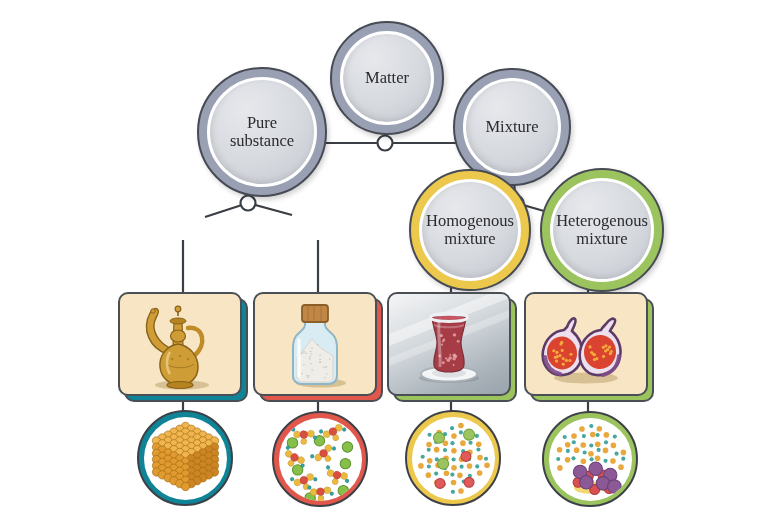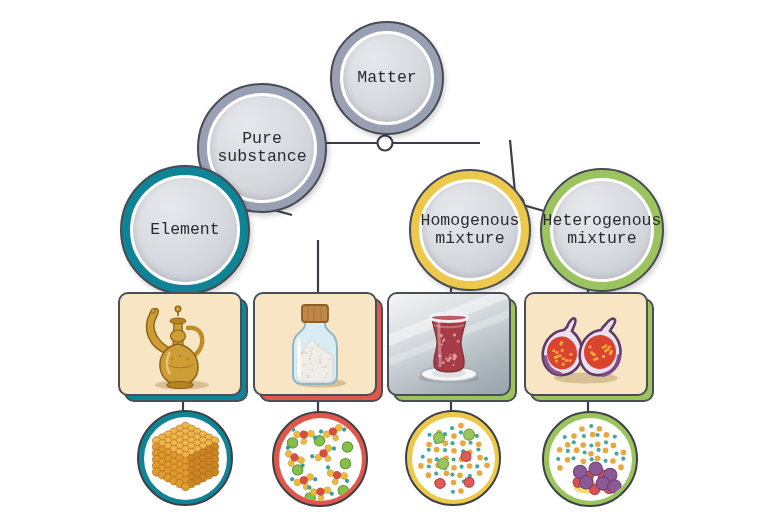--- a/index.html
+++ b/index.html
@@ -1,38 +1,38 @@
 <!DOCTYPE html>
 <html style="--ink: #2b2b2e; --slate: #9aa0b4; --teal: #0f8496; --coral: #e2574b; --gold: #ecc84d; --green: #9cc45e; --cream: #f7e5c3; --line: #3a3f45;"><head>
 <meta charset="utf-8">
 <style>
   html,body{margin:0;padding:0;background:#fff;}
   .stage{
     position:relative;width:768px;height:512px;background:#ffffff;overflow:hidden;
-    font-family:Liberation Mono, monospace;color:var(--ink,#2b2b2e);
+    font-family:Liberation Serif, serif;color:var(--ink,#2b2b2e);
   }
   svg.connectors{position:absolute;left:0;top:0;z-index:0;}
 
   
   .node{position:absolute;border-radius:50%;border:2.5px solid #474b54;z-index:2;
         box-shadow:2px 3px 5px rgba(0,0,0,0.18);}
   .node-inner{position:absolute;inset:8px;border-radius:50%;
         background:radial-gradient(circle at 35% 28%, #e6e8ec 0%, #d6d9de 55%, #c2c6ce 100%);
         border:3px solid #ffffff;display:flex;align-items:center;justify-content:center;
         text-align:center;font-size:16.5px;line-height:1.12;color:#2b2b2e;
         box-shadow:inset 2px -2px 6px rgba(0,0,0,0.10);}
   .node-inner span{padding:0 6px;}
   .ring-slate{background:var(--slate);}
   .ring-teal{background:var(--teal);}
   .ring-coral{background:var(--coral);}
   .ring-gold{background:var(--gold);}
   .ring-green{background:var(--green);}
 
   #n-matter   {left:330px;top:21px; width:110px;height:110px;}
-  #n-pure     {left:197px;top:83px; width:126px;height:126px;}
+  #n-pure     {left:197px;top:67px; width:126px;height:126px;}
   #n-mixture  {left:453px;top:68px; width:114px;height:114px;}
   #n-element  {left:120px;top:165px;width:126px;height:126px;}
   #n-compound {left:258px;top:167px;width:120px;height:120px;}
   #n-homo     {left:409px;top:169px;width:118px;height:118px;}
   #n-hetero   {left:540px;top:168px;width:120px;height:120px;}
 
   
   .exbox{position:absolute;width:130px;height:110px;z-index:2;}
   .exbox .acc{position:absolute;left:6px;top:6px;right:0;bottom:0;
         border:2.5px solid #4a4e55;border-radius:10px;}
@@ -97,23 +97,23 @@
   <div class="node ring-slate" id="n-matter">
     <div class="node-inner">
       <span>Matter</span>
     </div>
   </div>
   <div class="node ring-slate" id="n-pure">
     <div class="node-inner">
       <span>Pure substance</span>
     </div>
   </div>
-  <div class="node ring-teal" id="n-element">
+  <div class="node ring-slate" id="n-mixture">
     <div class="node-inner">
-      <span>Element</span>
+      <span>Mixture</span>
     </div>
   </div>
   <div class="node ring-gold" id="n-homo">
     <div class="node-inner">
       <span>Homogenous mixture</span>
     </div>
   </div>
   <div class="node ring-green" id="n-hetero">
     <div class="node-inner">
       <span>Heterogenous mixture</span>

